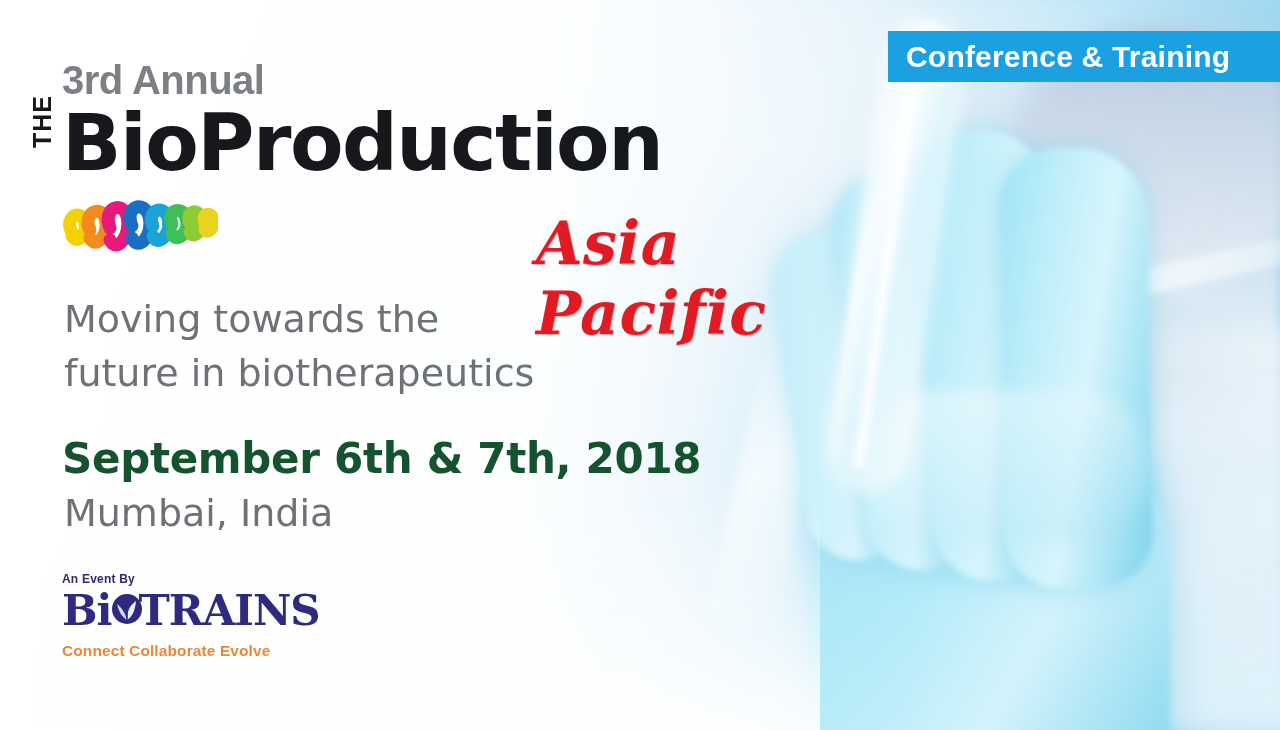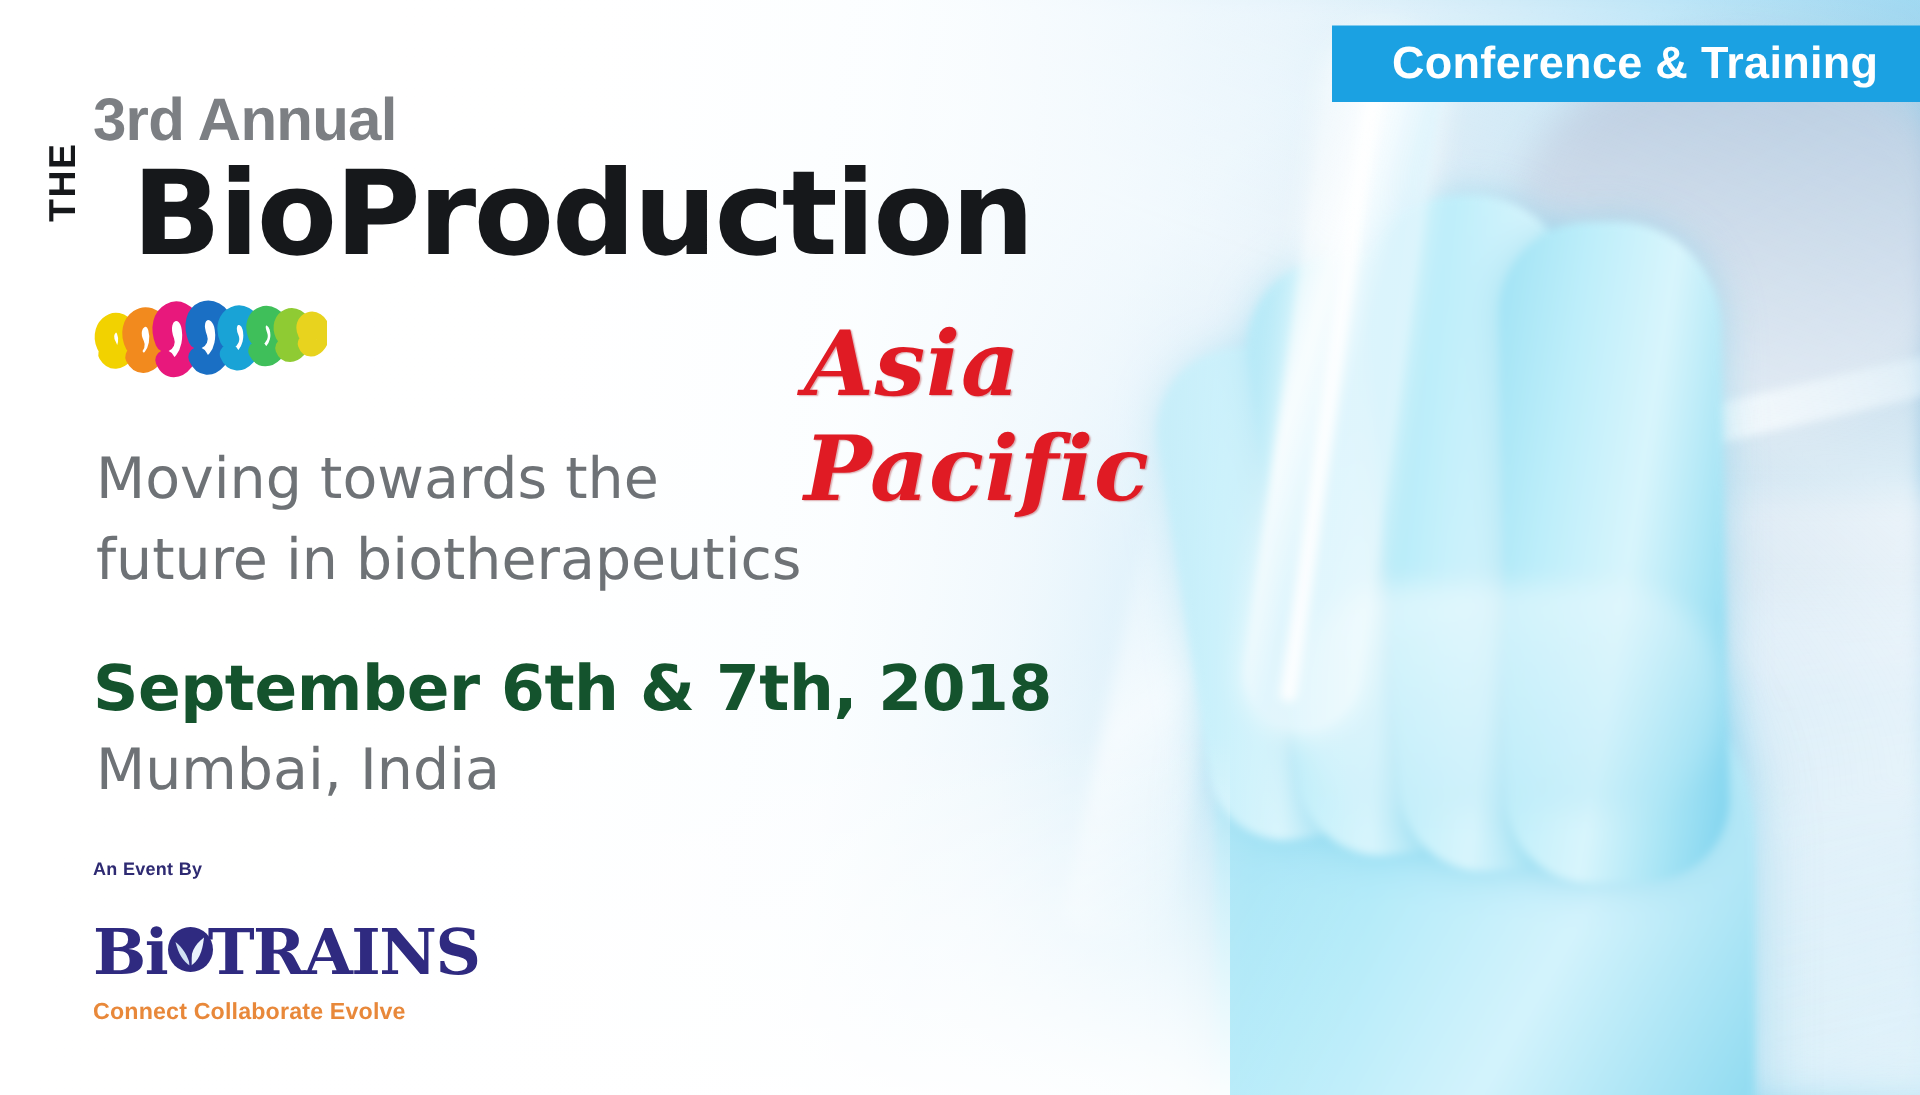--- a/index.html
+++ b/index.html
@@ -149,27 +149,27 @@
   }
   .bottom-fade {
     position: absolute;
     left: 0; bottom: 0; width: 820px; height: 240px;
     background: linear-gradient(0deg, rgba(255,255,255,0.92), rgba(255,255,255,0.0));
   }
 
   
   .badge {
     position: absolute;
-    left: 888px; top: 17px;
+    left: 888px; top: 31px;
     width: 392px; height: 51px;
     background: #1ba1e2;
     display: flex;
     align-items: center;
     box-sizing: border-box;
-    padding-left: 40px;
+    padding-left: 18px;
   }
   .badge span {
     color: #ffffff;
     font-size: 30px;
     font-weight: bold;
     letter-spacing: 0.2px;
     white-space: nowrap;
     font-family: "Liberation Sans", sans-serif;
   }
 
@@ -206,21 +206,20 @@
   .bioproduction {
     position: absolute;
     left: 44px; top: -8px;
     font-size: 78px;
     font-weight: bold;
     color: #16181b;
     letter-spacing: -1.5px;
     font-family: "DejaVu Sans", sans-serif;
     white-space: nowrap;
     text-shadow: 1px 1px 0 rgba(255,255,255,0.55);
-    margin-left: 26px;
   }
 
   
   .ribbon { position: absolute; left: 58px; top: 192px; width: 160px; height: 72px; }
 
   .asiapacific {
     position: absolute;
     left: 536px; top: 208px;
     font-size: 60px;
     font-weight: bold;
@@ -265,21 +264,21 @@
   .organizer { position: absolute; left: 62px; top: 572px; width: 320px; }
   .event-by {
     font-size: 12px;
     font-weight: bold;
     color: #2e2a72;
     letter-spacing: 0.2px;
     font-family: "Liberation Sans", sans-serif;
   }
   .biotrains {
     position: relative;
-    margin-top: 24px;
+    margin-top: 0;
     height: 44px;
   }
   .bt-text {
     position: absolute;
     left: 0; top: 0;
     font-size: 42px;
     font-weight: bold;
     color: #2f2a80;
     font-family: "DejaVu Serif", serif;
     letter-spacing: -1px;

